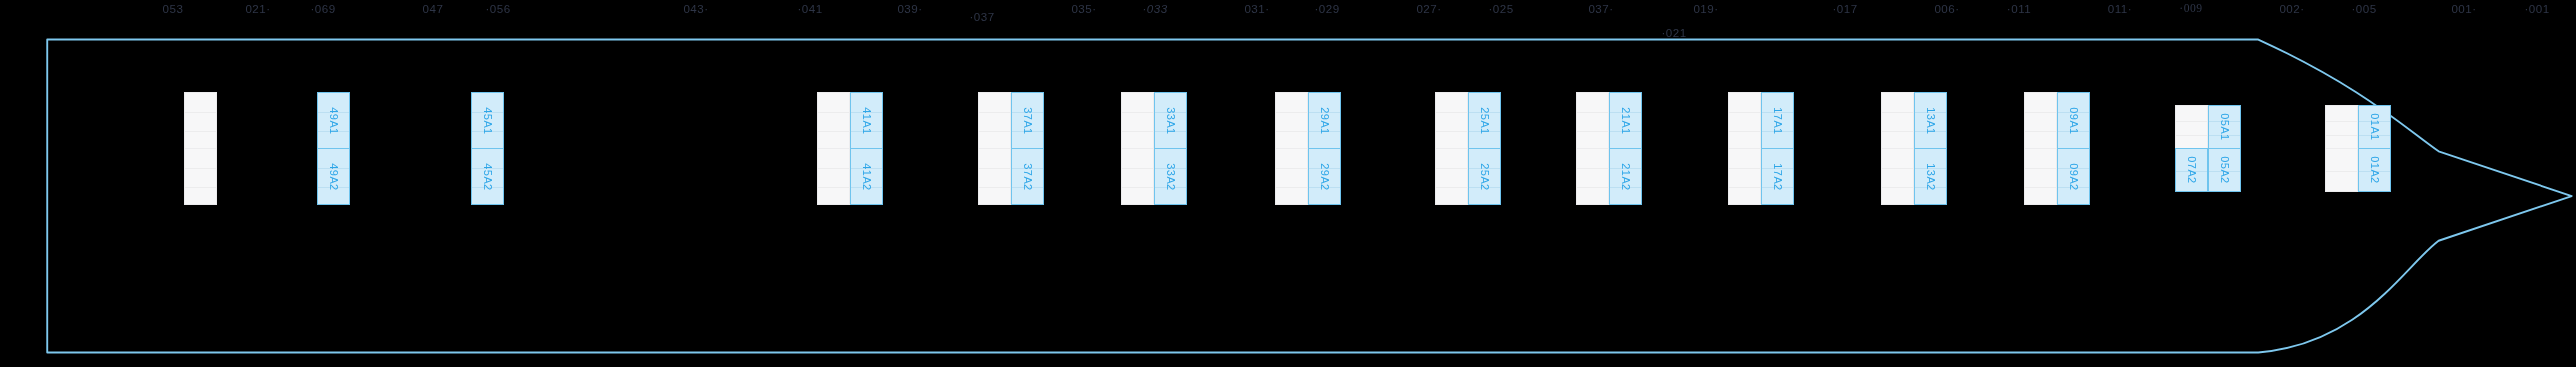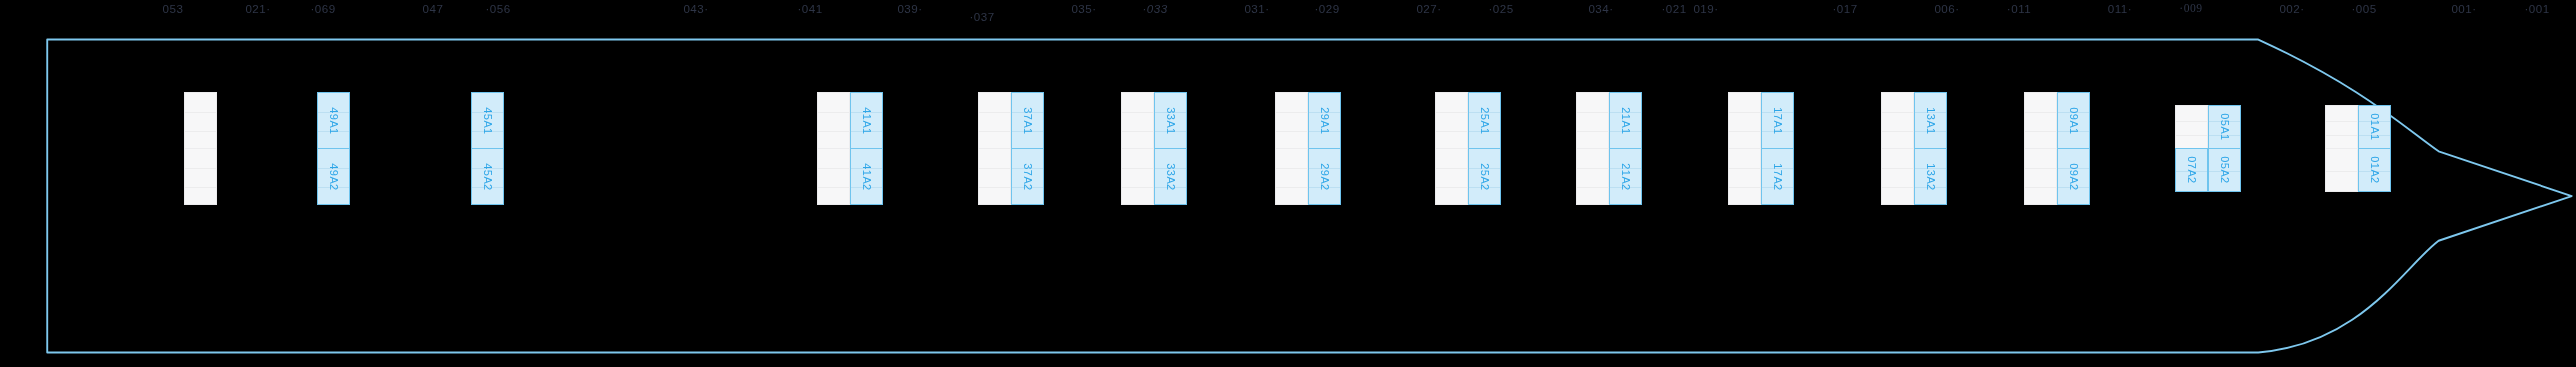--- a/index.html
+++ b/index.html
@@ -126,22 +126,22 @@
       <div class="bay-label" style="left: 696px;">043·</div>
       <div class="bay-label" style="left: 810px;">·041</div>
       <div class="bay-label" style="left: 910px;">039·</div>
       <div class="bay-label" style="left: 982px; margin-top: 8px;">·037</div>
       <div class="bay-label" style="left: 1084px;">035·</div>
       <div class="bay-label" style="left: 1155px; font-style: italic;">·033</div>
       <div class="bay-label" style="left: 1257px;">031·</div>
       <div class="bay-label" style="left: 1327px;">·029</div>
       <div class="bay-label" style="left: 1429px;">027·</div>
       <div class="bay-label" style="left: 1501px;">·025</div>
-      <div class="bay-label" style="left: 1601px;">034·</div>
-      <div class="bay-label" style="left: 1674px;">·021</div>
+      <div class="bay-label" style="left: 1601px;">037·</div>
+      <div class="bay-label" style="left: 1674px; margin-top: 24px;">·021</div>
       <div class="bay-label" style="left: 1706px; text-align: right;">019·</div>
       <div class="bay-label" style="left: 1845px;">·017</div>
       <div class="bay-label" style="left: 1947px;">006·</div>
       <div class="bay-label" style="left: 2019px;">·011</div>
       <div class="bay-label" style="left: 2120px;">011·</div>
       <div class="bay-label" style="left: 2191px; font-family: Liberation Serif, serif;">·009</div>
       <div class="bay-label" style="left: 2292px;">002·</div>
       <div class="bay-label" style="left: 2364px;">·005</div>
       <div class="bay-label" style="left: 2464px;">001·</div>
       <div class="bay-label" style="left: 2537px;">·001</div>

